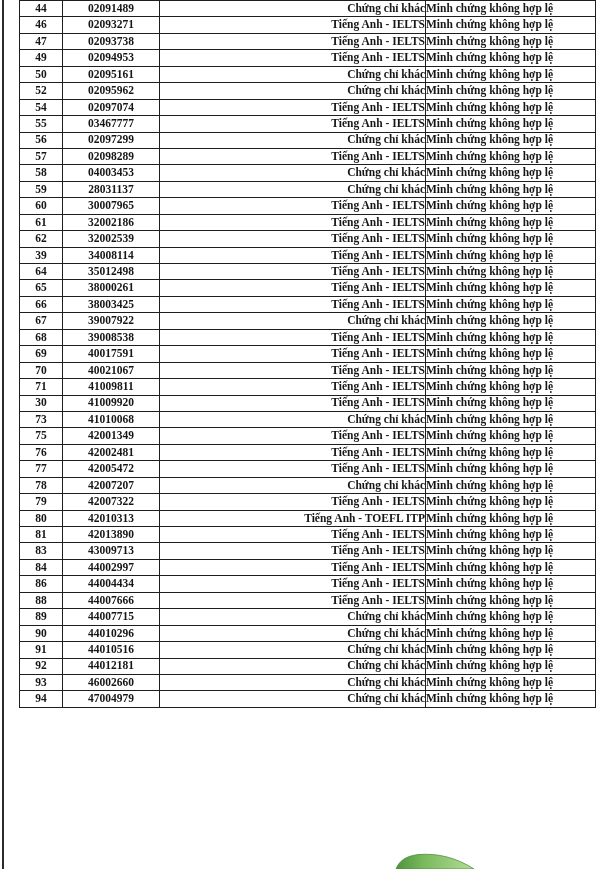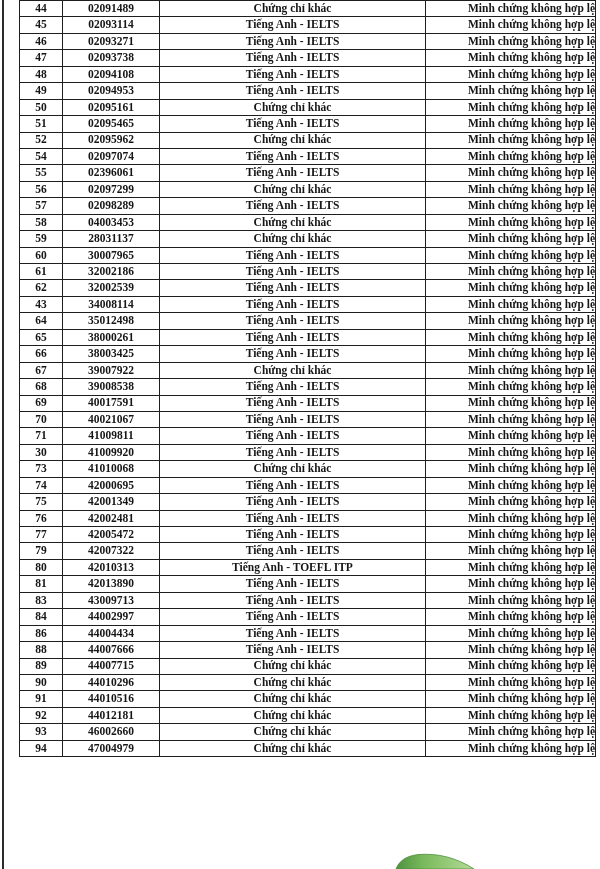--- a/index.html
+++ b/index.html
@@ -37,22 +37,22 @@
     padding: 0;
     font-size: 11.5px;
     line-height: 1;
     color: #161616;
     white-space: nowrap;
     overflow: hidden;
     vertical-align: middle;
   }
   td.col-index  { text-align: center; }
   td.col-id     { text-align: center; margin-top: 40px; }
-  td.col-cert   { text-align: center; padding-left: 4px; }
-  td.col-status { text-align: right; }
+  td.col-cert   { text-align: right; padding-left: 4px; }
+  td.col-status { text-align: left; }
   .blob {
     position: absolute;
     left: 394px;
     top: 852px;
     width: 82px;
     height: 17px;
     z-index: 5;
   }
 </style>
 </head>
@@ -68,76 +68,58 @@
     <col style="width:170px">
   </colgroup>
   <tbody>
       <tr>
         <td class="col-index">44</td>
         <td class="col-id">02091489</td>
         <td class="col-cert">Chứng chỉ khác</td>
         <td class="col-status">Minh chứng không hợp lệ</td>
       </tr>
       <tr>
-        <td class="col-index">45</td>
-        <td class="col-id">02093114</td>
-        <td class="col-cert">Tiếng Anh - IELTS</td>
-        <td class="col-status">Minh chứng không hợp lệ</td>
-      </tr>
-      <tr>
         <td class="col-index">46</td>
         <td class="col-id">02093271</td>
         <td class="col-cert">Tiếng Anh - IELTS</td>
         <td class="col-status">Minh chứng không hợp lệ</td>
       </tr>
       <tr>
         <td class="col-index">47</td>
         <td class="col-id">02093738</td>
         <td class="col-cert">Tiếng Anh - IELTS</td>
         <td class="col-status">Minh chứng không hợp lệ</td>
       </tr>
       <tr>
-        <td class="col-index">48</td>
-        <td class="col-id">02094108</td>
-        <td class="col-cert">Tiếng Anh - IELTS</td>
-        <td class="col-status">Minh chứng không hợp lệ</td>
-      </tr>
-      <tr>
         <td class="col-index">49</td>
         <td class="col-id">02094953</td>
         <td class="col-cert">Tiếng Anh - IELTS</td>
         <td class="col-status">Minh chứng không hợp lệ</td>
       </tr>
       <tr>
         <td class="col-index">50</td>
         <td class="col-id">02095161</td>
         <td class="col-cert">Chứng chỉ khác</td>
         <td class="col-status">Minh chứng không hợp lệ</td>
       </tr>
       <tr>
-        <td class="col-index">51</td>
-        <td class="col-id">02095465</td>
-        <td class="col-cert">Tiếng Anh - IELTS</td>
-        <td class="col-status">Minh chứng không hợp lệ</td>
-      </tr>
-      <tr>
         <td class="col-index">52</td>
         <td class="col-id">02095962</td>
         <td class="col-cert">Chứng chỉ khác</td>
         <td class="col-status">Minh chứng không hợp lệ</td>
       </tr>
       <tr>
         <td class="col-index">54</td>
         <td class="col-id">02097074</td>
         <td class="col-cert">Tiếng Anh - IELTS</td>
         <td class="col-status">Minh chứng không hợp lệ</td>
       </tr>
       <tr>
         <td class="col-index">55</td>
-        <td class="col-id">02396061</td>
+        <td class="col-id">03467777</td>
         <td class="col-cert">Tiếng Anh - IELTS</td>
         <td class="col-status">Minh chứng không hợp lệ</td>
       </tr>
       <tr>
         <td class="col-index">56</td>
         <td class="col-id">02097299</td>
         <td class="col-cert">Chứng chỉ khác</td>
         <td class="col-status">Minh chứng không hợp lệ</td>
       </tr>
       <tr>
@@ -170,21 +152,21 @@
         <td class="col-cert">Tiếng Anh - IELTS</td>
         <td class="col-status">Minh chứng không hợp lệ</td>
       </tr>
       <tr>
         <td class="col-index">62</td>
         <td class="col-id">32002539</td>
         <td class="col-cert">Tiếng Anh - IELTS</td>
         <td class="col-status">Minh chứng không hợp lệ</td>
       </tr>
       <tr>
-        <td class="col-index">43</td>
+        <td class="col-index">39</td>
         <td class="col-id">34008114</td>
         <td class="col-cert">Tiếng Anh - IELTS</td>
         <td class="col-status">Minh chứng không hợp lệ</td>
       </tr>
       <tr>
         <td class="col-index">64</td>
         <td class="col-id">35012498</td>
         <td class="col-cert">Tiếng Anh - IELTS</td>
         <td class="col-status">Minh chứng không hợp lệ</td>
       </tr>
@@ -236,41 +218,41 @@
         <td class="col-cert">Tiếng Anh - IELTS</td>
         <td class="col-status">Minh chứng không hợp lệ</td>
       </tr>
       <tr>
         <td class="col-index">73</td>
         <td class="col-id">41010068</td>
         <td class="col-cert">Chứng chỉ khác</td>
         <td class="col-status">Minh chứng không hợp lệ</td>
       </tr>
       <tr>
-        <td class="col-index">74</td>
-        <td class="col-id">42000695</td>
-        <td class="col-cert">Tiếng Anh - IELTS</td>
-        <td class="col-status">Minh chứng không hợp lệ</td>
-      </tr>
-      <tr>
         <td class="col-index">75</td>
         <td class="col-id">42001349</td>
         <td class="col-cert">Tiếng Anh - IELTS</td>
         <td class="col-status">Minh chứng không hợp lệ</td>
       </tr>
       <tr>
         <td class="col-index">76</td>
         <td class="col-id">42002481</td>
         <td class="col-cert">Tiếng Anh - IELTS</td>
         <td class="col-status">Minh chứng không hợp lệ</td>
       </tr>
       <tr>
         <td class="col-index">77</td>
         <td class="col-id">42005472</td>
         <td class="col-cert">Tiếng Anh - IELTS</td>
+        <td class="col-status">Minh chứng không hợp lệ</td>
+      </tr>
+      <tr>
+        <td class="col-index">78</td>
+        <td class="col-id">42007207</td>
+        <td class="col-cert">Chứng chỉ khác</td>
         <td class="col-status">Minh chứng không hợp lệ</td>
       </tr>
       <tr>
         <td class="col-index">79</td>
         <td class="col-id">42007322</td>
         <td class="col-cert">Tiếng Anh - IELTS</td>
         <td class="col-status">Minh chứng không hợp lệ</td>
       </tr>
       <tr>
         <td class="col-index">80</td>

